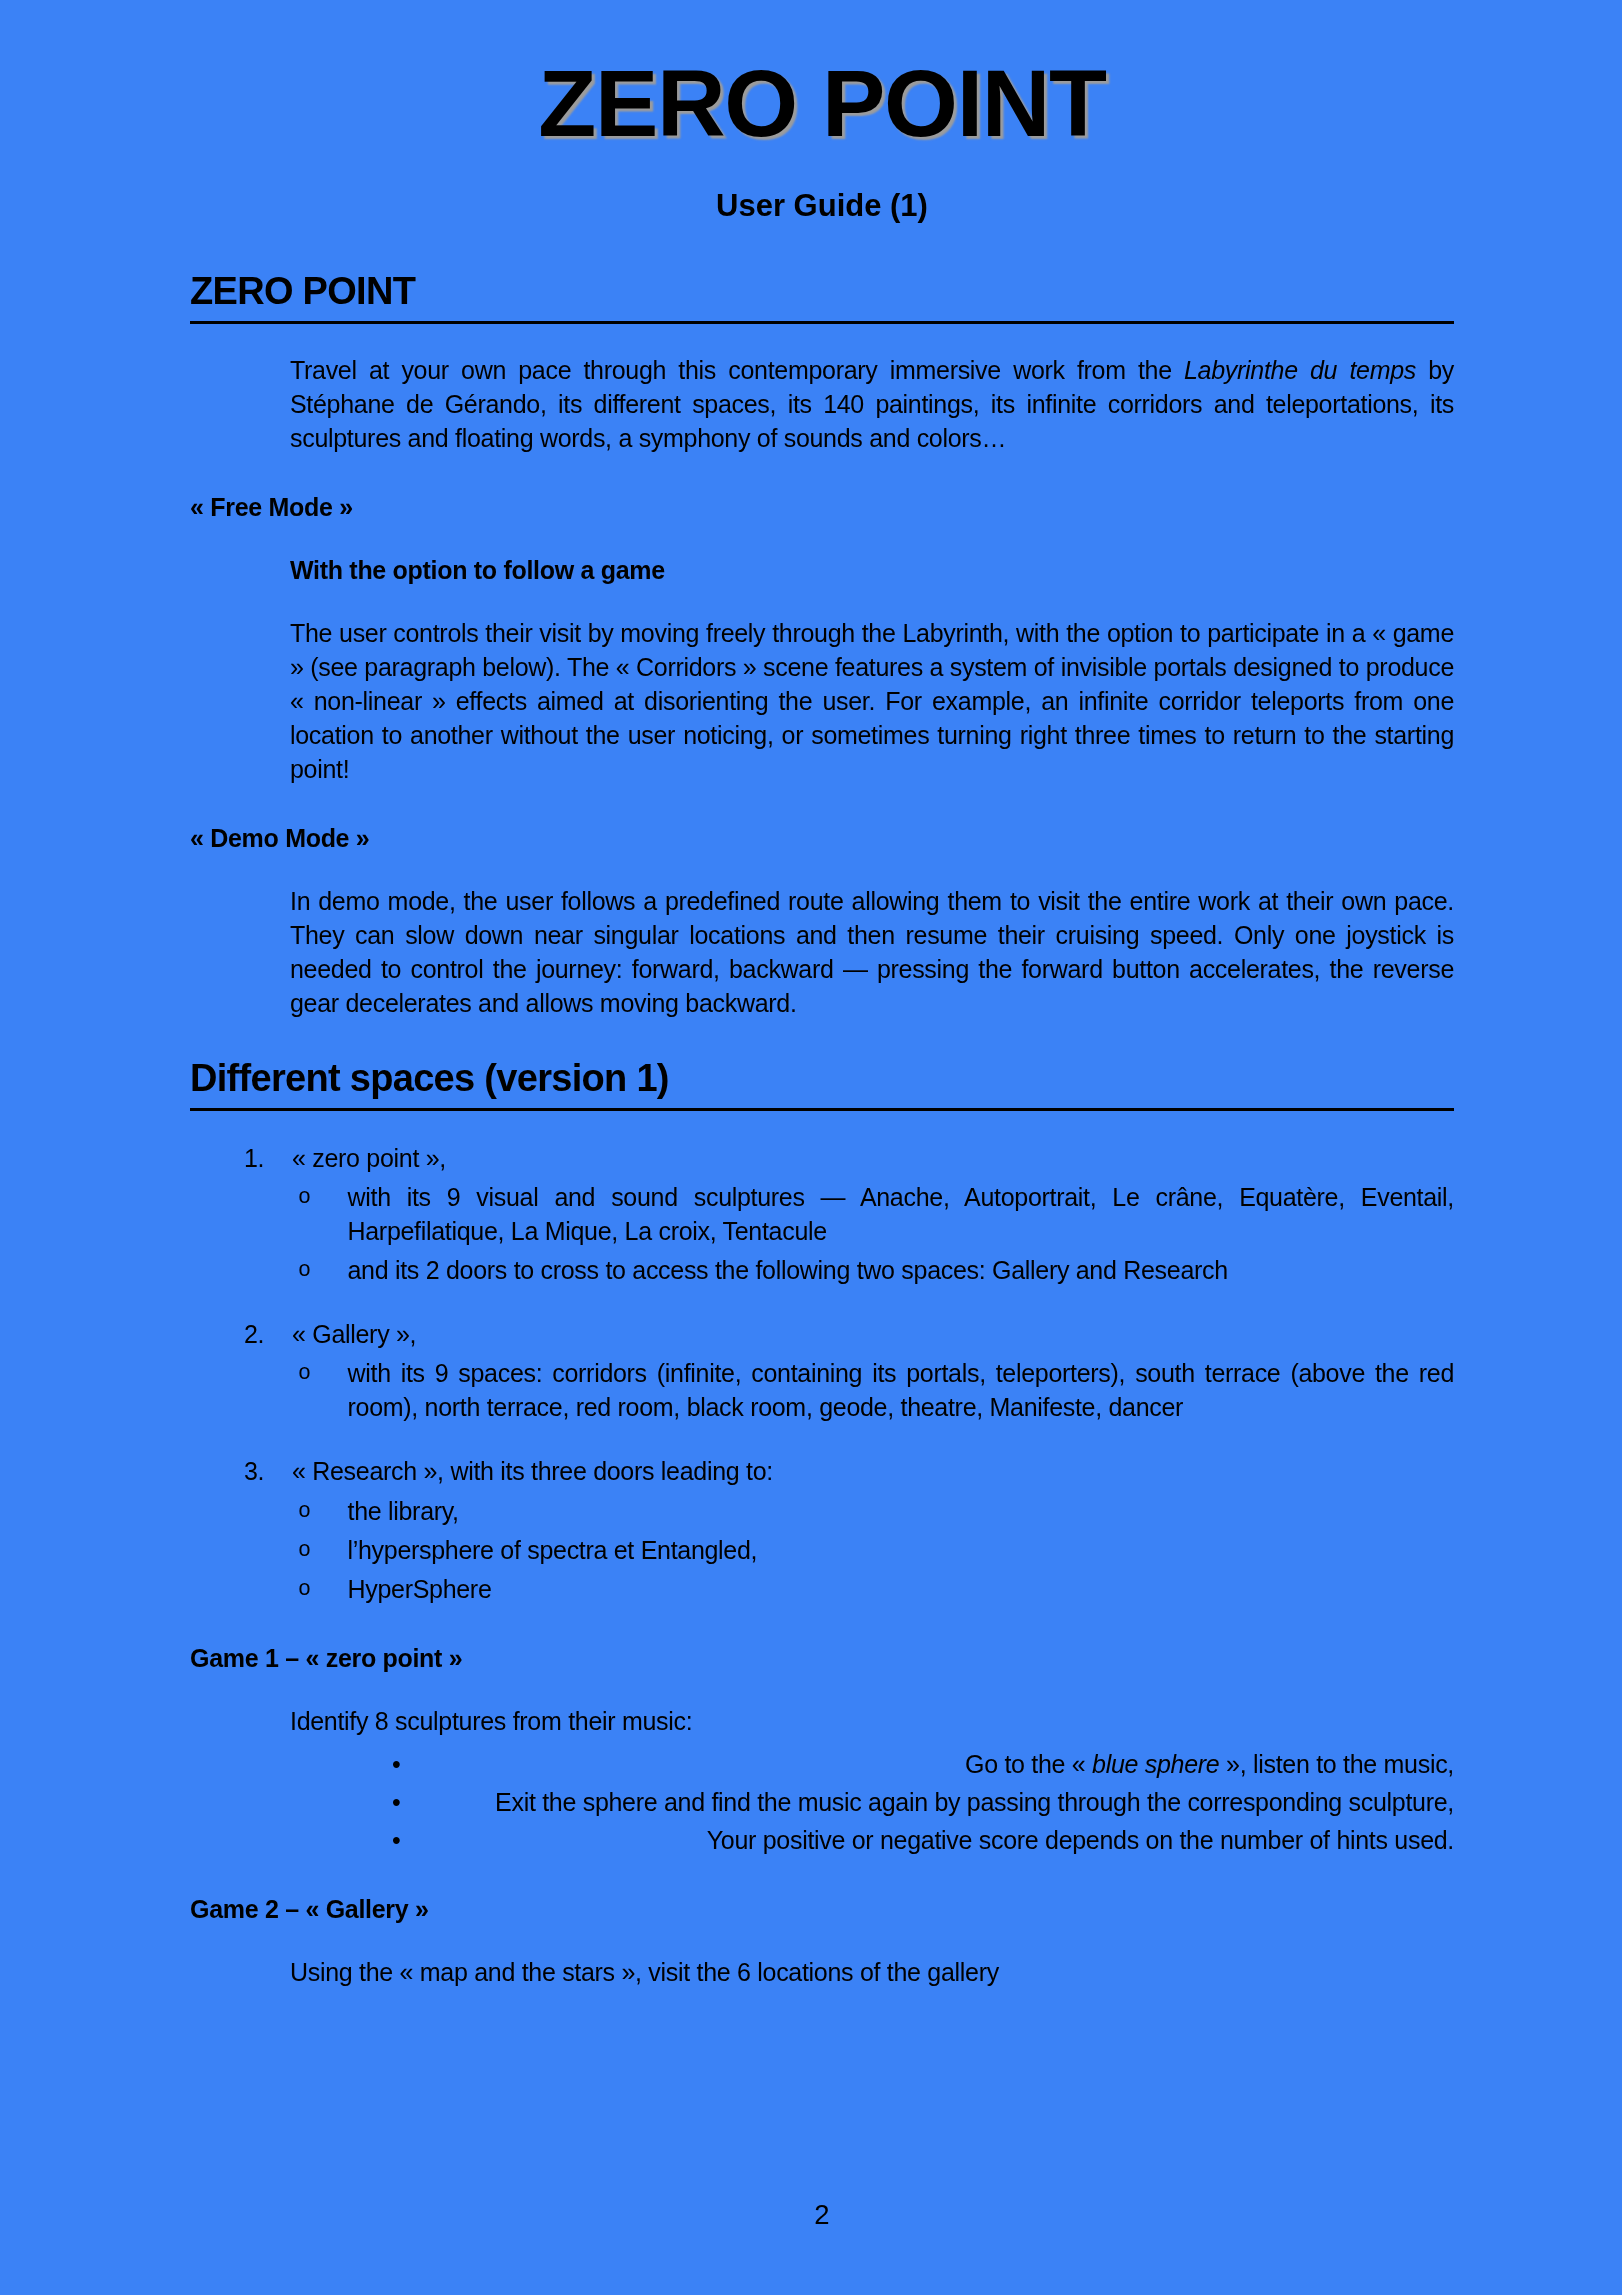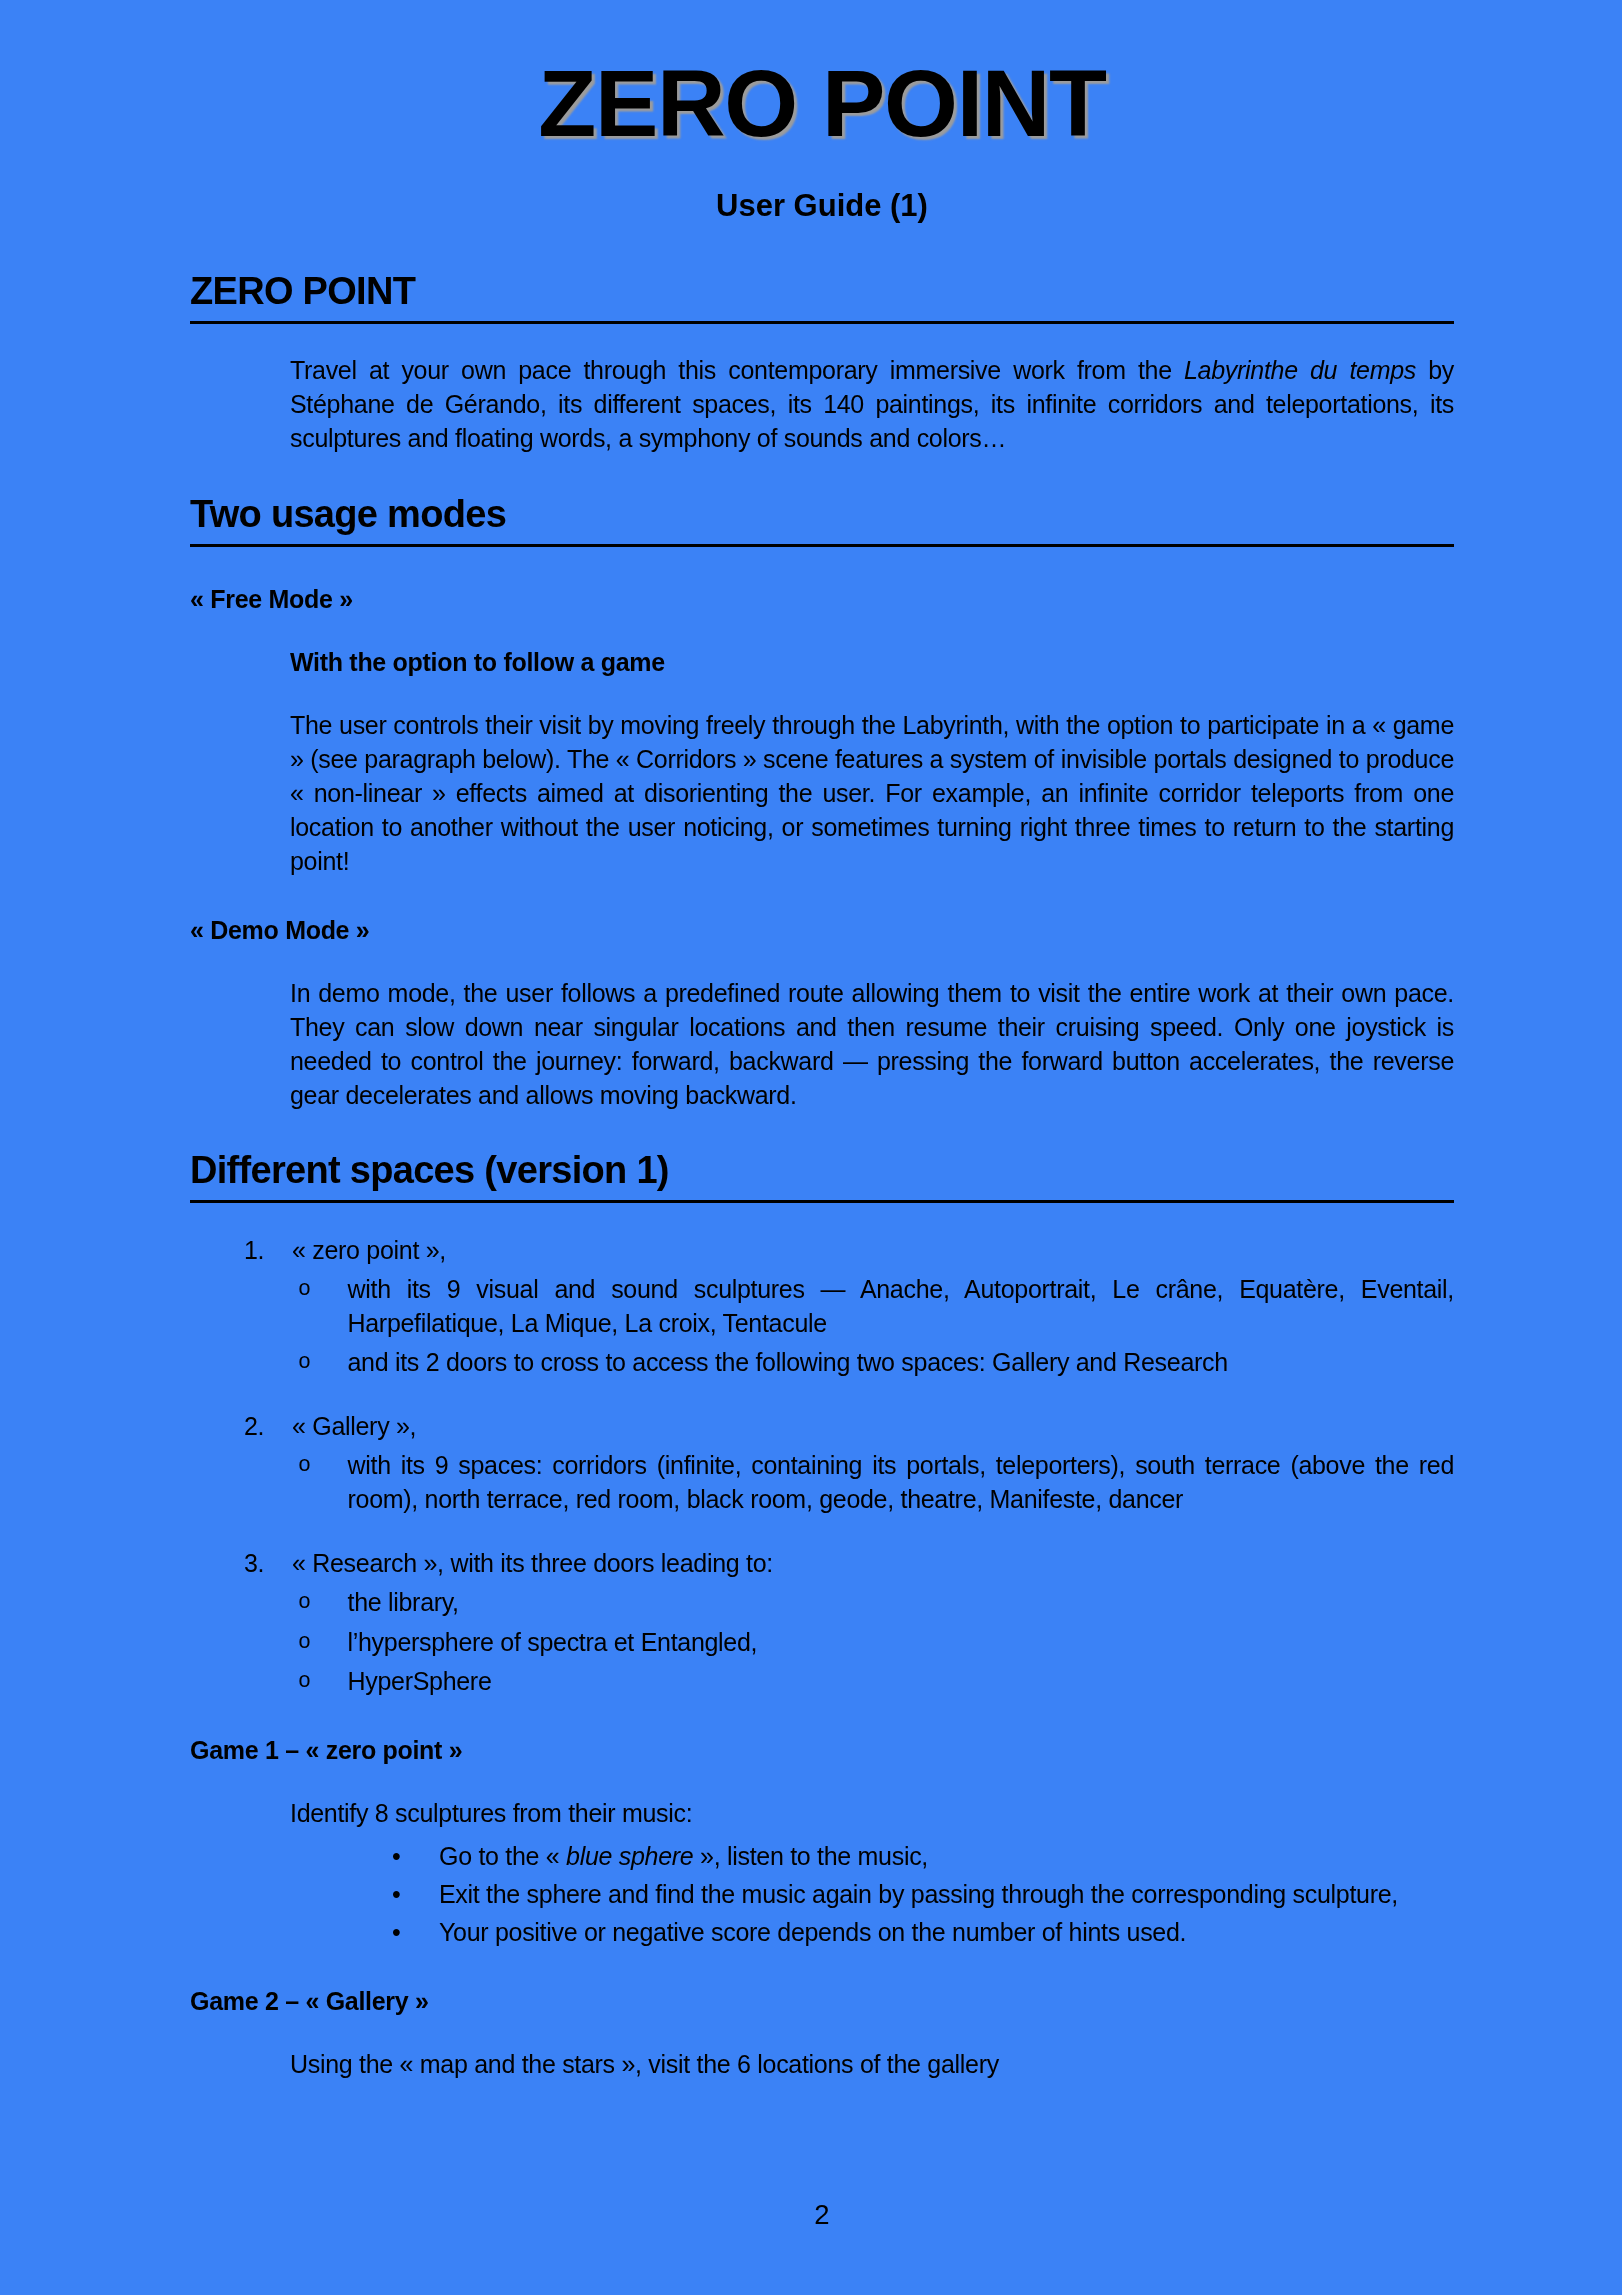--- a/index.html
+++ b/index.html
@@ -91,21 +91,21 @@
   
   .dot-item {
     display: flex;
     margin-left: 202px;
     margin-top: 3.9px;
   }
   .dot-marker {
     width: 47px;
     flex: none;
   }
-  .dot-text { flex: 1; }
+  .dot-text { flex: 1; text-align: right; }
   .first-bullet { margin-top: 9.2px; }
   i { }
   .footer-pagenum {
     position: absolute;
     bottom: 63px;
     left: 190px;
     width: 1264px;
     text-align: center;
     font-size: 27.5px;
     line-height: 34px;
@@ -115,21 +115,20 @@
 <body>
 
 <div class="page">
 
   <div class="doc-title">ZERO POINT</div>
   <div class="doc-subtitle">User Guide (1)</div>
 
   <h2 class="sec-heading h2-1">ZERO POINT</h2>
   <p class="body-text para mt-para"><span>Travel at your own pace through this contemporary immersive work from the </span><i>Labyrinthe du temps</i><span> by Stéphane de Gérando, its different spaces, its 140 paintings, its infinite corridors and teleportations, its sculptures and floating words, a symphony of sounds and colors…</span></p>
 
-  <h2 class="sec-heading h2-2">Two usage modes</h2>
   <p class="body-text subhead mt-subhead">« Free Mode »</p>
   <p class="body-text subhead subhead-indent mt-para">With the option to follow a game</p>
   <p class="body-text para mt-para">The user controls their visit by moving freely through the Labyrinth, with the option to participate in a « game » (see paragraph below). The « Corridors » scene features a system of invisible portals designed to produce « non-linear » effects aimed at disorienting the user. For example, an infinite corridor teleports from one location to another without the user noticing, or sometimes turning right three times to return to the starting point!</p>
   <p class="body-text subhead mt-subhead">« Demo Mode »</p>
   <p class="body-text para mt-para">In demo mode, the user follows a predefined route allowing them to visit the entire work at their own pace. They can slow down near singular locations and then resume their cruising speed. Only one joystick is needed to control the journey: forward, backward — pressing the forward button accelerates, the reverse gear decelerates and allows moving backward.</p>
 
   <h2 class="sec-heading h2-3">Different spaces (version 1)</h2>
 
   <div class="body-text num-item">
     <span class="num-marker">1.</span>

